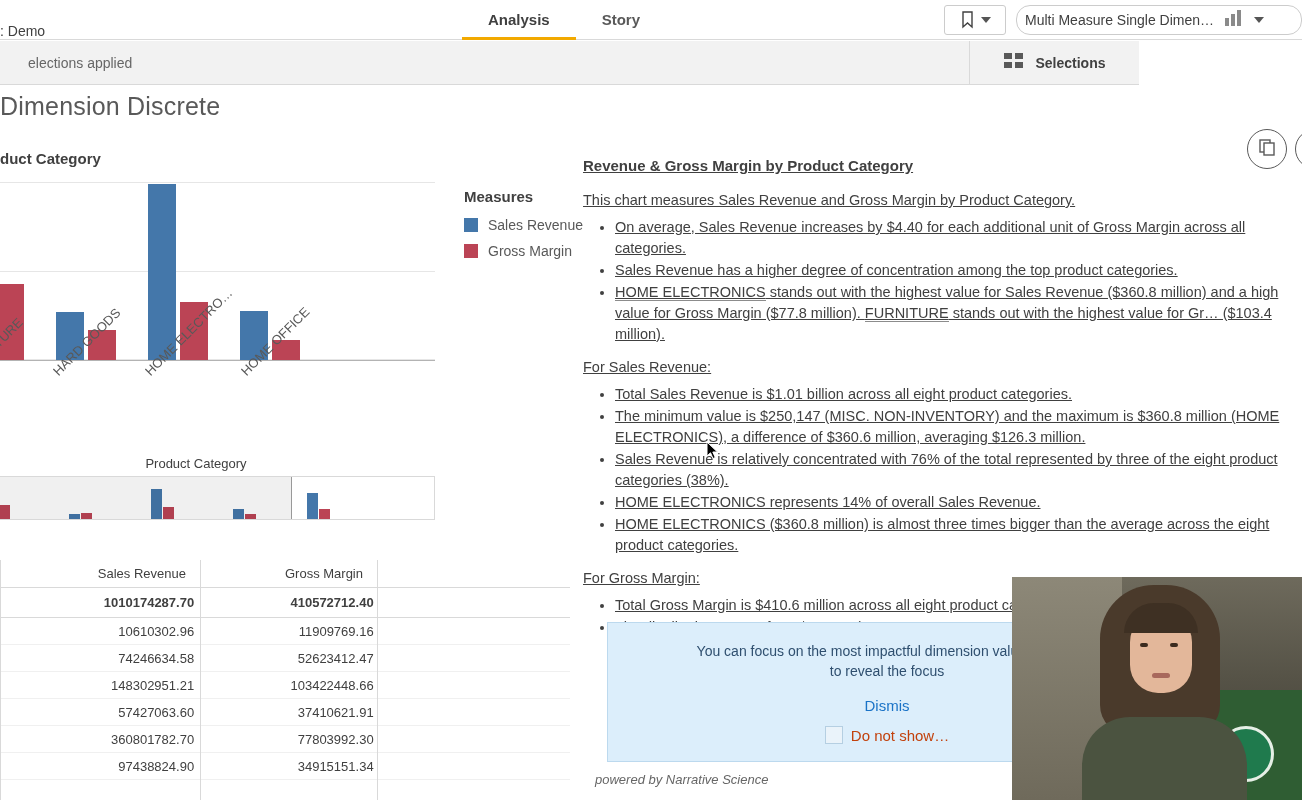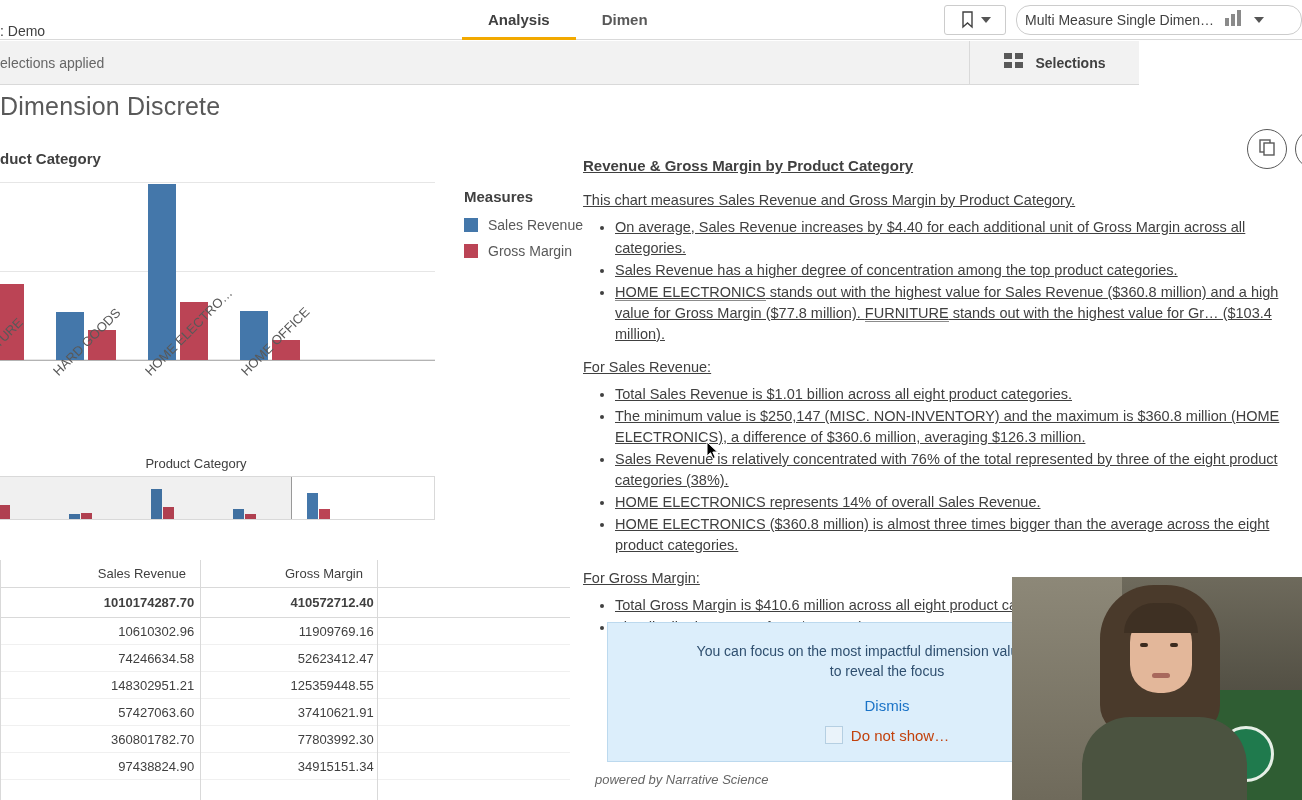--- a/index.html
+++ b/index.html
@@ -40,21 +40,21 @@
     display: flex; align-items: center; padding: 0 8px; gap: 10px; min-width: 286px;
   }
   .sheet-name { font-size: 14px; color: #404040; max-width: 205px; overflow: hidden; white-space: nowrap; }
   .caret { width: 0; height: 0; border-left: 5px solid transparent; border-right: 5px solid transparent; border-top: 6px solid #555; }
   .bm-icon svg { display: block; }
 
   
   .selbar {
     position: absolute; top: 41px; left: 0; width: 1139px; height: 44px;
     background: #f2f2f2; border-bottom: 1px solid #d9d9d9;
-    display: flex; align-items: center;
+    display: flex; align-items: center; padding-left: 28px;
   }
   .selbar .sel-text { font-size: 14px; color: #666; margin-left: 0px; }
   .sel-right {
     position: absolute; right: 0; top: 0; height: 43px; width: 170px;
     border-left: 1px solid #d9d9d9; display: flex; align-items: center; justify-content: center; gap: 10px;
     background: #f2f2f2;
   }
   .sel-right .label { font-size: 14px; font-weight: bold; color: #404040; }
 
   
@@ -152,21 +152,21 @@
 </head>
 <body>
 
 <div id="app">
 
   <div class="topbar">
     <div class="app-title">: Demo</div>
 
     <div class="topnav">
       <div class="navitem active">Analysis</div>
-      <div class="navitem">Dimen</div>
+      <div class="navitem">Story</div>
     </div>
 
     <div class="topright">
       <div class="bm-box">
         <span class="bm-icon">
           <svg width="15" height="18" viewBox="0 0 15 18">
               <path d="M3 1h9v15l-4.5-4L3 16z" fill="none" stroke="#404040" stroke-width="1.4"></path>
             </svg>
         </span>
         <span class="caret"></span>
@@ -300,21 +300,21 @@
     </div>
     <div class="row">
       <div class="c0"></div>
       <div class="c1">74246634.58</div>
       <div class="c2">52623412.47</div>
       <div class="c3"></div>
     </div>
     <div class="row">
       <div class="c0"></div>
       <div class="c1">148302951.21</div>
-      <div class="c2">125359448.55</div>
+      <div class="c2">103422448.66</div>
       <div class="c3"></div>
     </div>
     <div class="row">
       <div class="c0"></div>
       <div class="c1">57427063.60</div>
       <div class="c2">37410621.91</div>
       <div class="c3"></div>
     </div>
     <div class="row">
       <div class="c0"></div>

